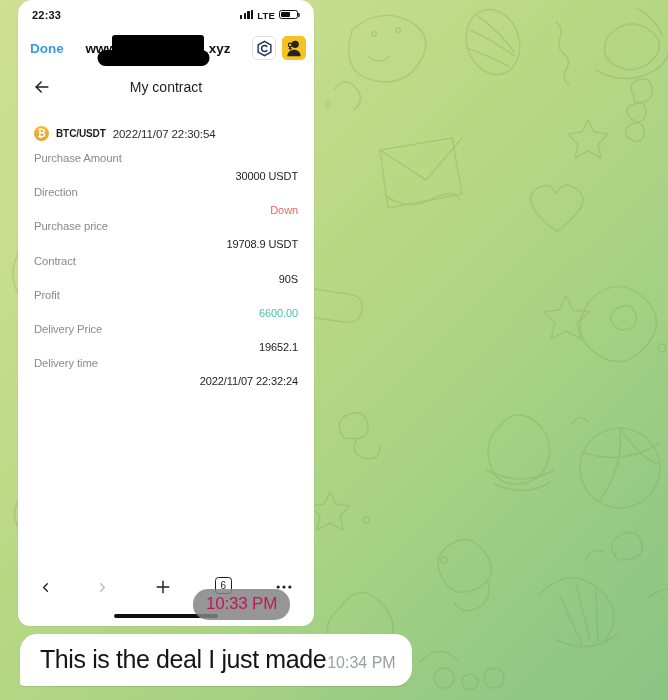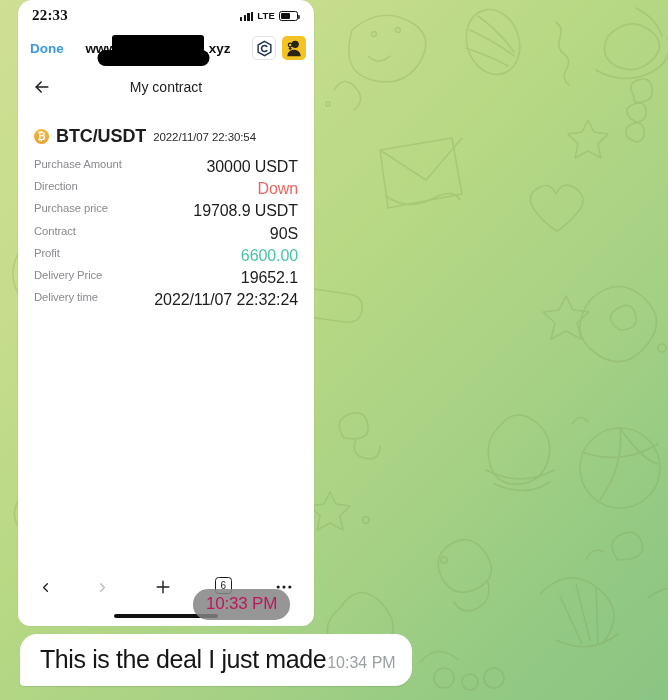--- a/index.html
+++ b/index.html
@@ -23,22 +23,22 @@
     z-index:2;
     overflow:hidden;
     box-shadow:0 0 0 .5px rgba(0,0,0,.06);
   }
 
   
   .statusbar {
     height:30px; display:flex; align-items:center;
     justify-content:space-between; padding:0 16px 0 14px;
   }
-  .sb-time { font-size:15px; font-weight:bold; color:#111; letter-spacing:.2px;font-family:Liberation Serif, serif; }
-  .sb-right { display:flex; align-items:flex-end; gap:4px; }
+  .sb-time { font-size:11px; font-weight:bold; color:#111; letter-spacing:.2px; }
+  .sb-right { display:flex; align-items:flex-start; gap:4px; }
   .sig { display:flex; align-items:flex-end; gap:1.4px; height:9px; }
   .sig i { width:2.2px; background:#111; display:block; border-radius:.5px; }
   .sig i:nth-child(1){ height:3.5px; }
   .sig i:nth-child(2){ height:5.3px; }
   .sig i:nth-child(3){ height:7.1px; }
   .sig i:nth-child(4){ height:9px; }
   .lte { font-size:9.5px; font-weight:bold; color:#111; letter-spacing:.2px; }
   .batt { width:19px; height:9.5px; border:1.2px solid #111; border-radius:2.5px; padding:1px; position:relative; }
   .batt::after { content:""; position:absolute; right:-3px; top:2.7px; width:1.6px; height:4px;
                  background:#111; border-radius:0 1px 1px 0; opacity:.75; }
@@ -78,27 +78,27 @@
   
   .contract { padding:18px 16px 0 16px; }
   .pairrow { display:flex; align-items:center; gap:7px; margin-bottom:11px; }
   .btcicon {
     width:15px; height:15px; border-radius:50%;
     background:linear-gradient(180deg,#f3b942,#e9a02e);
     color:#fff; font-size:10px; font-weight:bold;
     display:flex; align-items:center; justify-content:center;
     font-family:"DejaVu Sans", sans-serif;
   }
-  .pairname { font-size:18px; font-weight:bold; color:#1d1d1f; letter-spacing:-.1px; }
+  .pairname { font-size:10px; font-weight:bold; color:#1d1d1f; letter-spacing:-.1px; }
   .pairtime { font-size:11.5px; color:#2b2b2e; letter-spacing:-.1px; }
 
   .rows { display:flex; flex-direction:column; gap:4.2px; }
   .row { display:flex; justify-content:space-between; align-items:flex-start; }
   .rk { font-size:11.3px; color:#8a8a8f; letter-spacing:-.1px; }
-  .rv { font-size:16px; color:#1d1d1f; letter-spacing:-.1px; }
+  .rv { font-size:11px; color:#1d1d1f; letter-spacing:-.1px;margin-top:18px; }
   .rv.down { color:#e8675f; }
   .rv.profit { color:#4ac2a8; }
 
   
   .toolbar {
     position:absolute; left:0; right:0; bottom:0; height:62px;
     display:flex; align-items:flex-start; padding:10px 20px 0 20px;
     justify-content:space-between;
   }
   .tb-btn { color:#1d1d1f; display:flex; align-items:center; justify-content:center; height:26px; }

